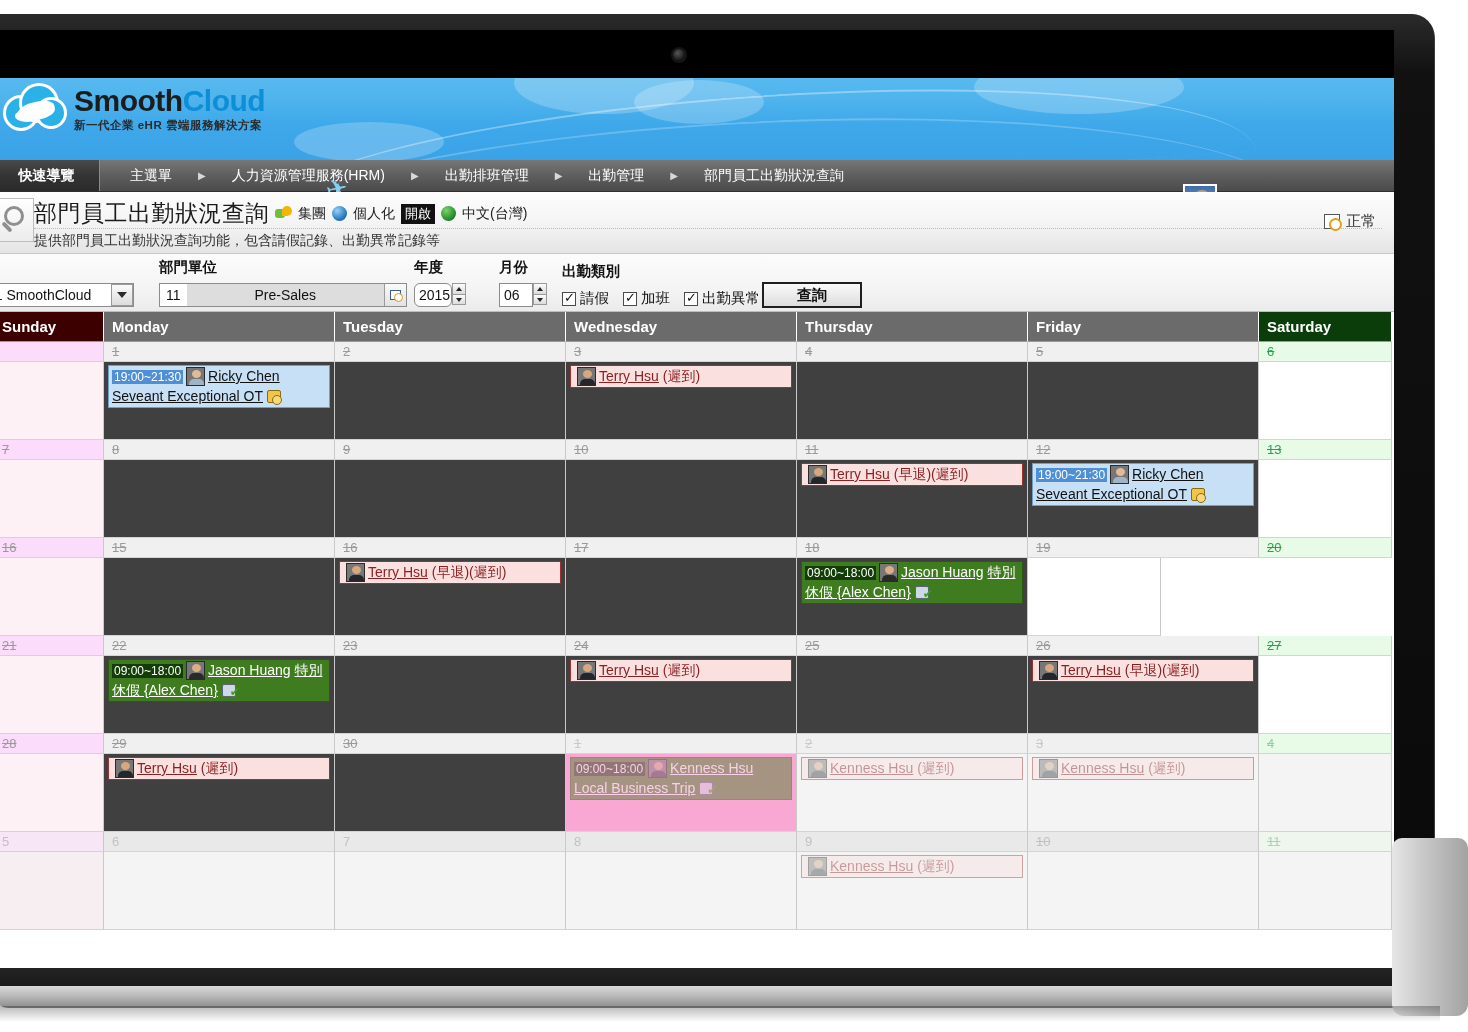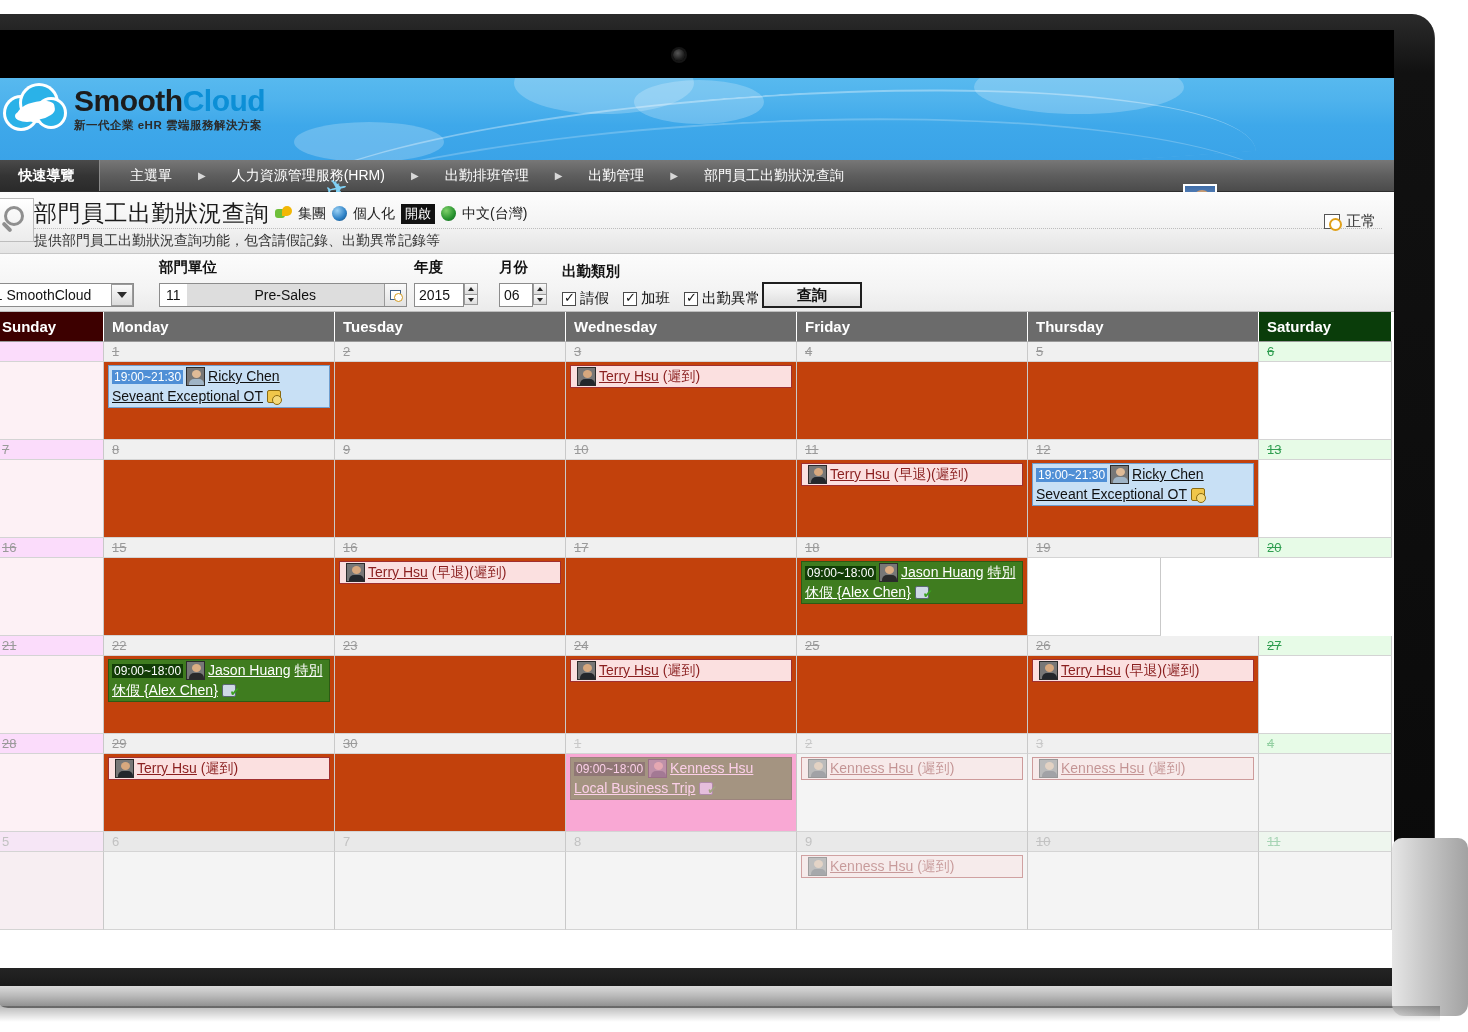--- a/index.html
+++ b/index.html
@@ -212,21 +212,21 @@
 
   .numrow .ccell{
     height:20px; font-size:13px; color:#9a9a9a; padding-left:8px; line-height:20px;
     background:#f0f0f0; border-bottom:1px solid #d4d4d4;
   }
   .numrow .ccell.sun{ background:#fbdcfb; }
   .numrow .ccell.sat{ color:#2f9e50; background:#e7fbe7; }
   .numrow .ccell .strike{ text-decoration:line-through; }
 
   .bodyrow .ccell{
-    height:78px; background:#c2410c; border-bottom:1px solid #d4d4d4; padding:3px 4px 0 4px;
+    height:78px; background:#404040; border-bottom:1px solid #d4d4d4; padding:3px 4px 0 4px;
   }
   .bodyrow .ccell.sun{ background:#fdf1f5; }
   .bodyrow .ccell.sat{ background:#fff; }
 
   .evt{
     display:block; border:1px solid #999; font-size:14px; line-height:19px;
     padding:1px 3px; margin-bottom:3px; position:relative; cursor:pointer;
   }
   .evt .tm{ font-size:12px; padding:0 2px; }
   .evt .nm{ text-decoration:underline; }
@@ -387,21 +387,21 @@
             <span class="name">Pre-Sales</span>
             <span class="srch-btn">
                 <span class="gi"></span>
               </span>
           </div>
         </div>
 
         <div class="fgroup" style="left:420px; top:4px;">
           <div class="flabel">年度</div>
           <div style="display:flex; margin-top:6px;">
-            <div class="inp" style="width:50px;">
+            <div class="inp" style="width:38px;border-radius:6px;">
                 <span>2015</span>
               </div>
             <div class="spin">
                 <div class="up">
                   <span class="ar-u"></span>
                 </div>
                 <div>
                   <span class="ar-d"></span>
                 </div>
               </div>
@@ -445,22 +445,22 @@
 
         <div class="qbtn" style="position:absolute; left:768px; top:28px;">查詢</div>
       </div>
 
       <div class="cal" id="calendar">
           <div class="calrow hdr">
             <div class="ccell w-sun sun">Sunday</div>
             <div class="ccell w-day ">Monday</div>
             <div class="ccell w-day ">Tuesday</div>
             <div class="ccell w-day ">Wednesday</div>
+            <div class="ccell w-day ">Thursday</div>
             <div class="ccell w-day ">Friday</div>
-            <div class="ccell w-day ">Thursday</div>
             <div class="ccell w-sat sat">Saturday</div>
           </div>
           <div class="calrow numrow">
             <div class="ccell w-sun sun"></div>
             <div class="ccell w-day "><span class="strike">1</span></div>
             <div class="ccell w-day "><span class="strike">2</span></div>
             <div class="ccell w-day "><span class="strike">3</span></div>
             <div class="ccell w-day "><span class="strike">4</span></div>
             <div class="ccell w-day "><span class="strike">5</span></div>
             <div class="ccell w-sat sat"><span class="strike">6</span></div>

